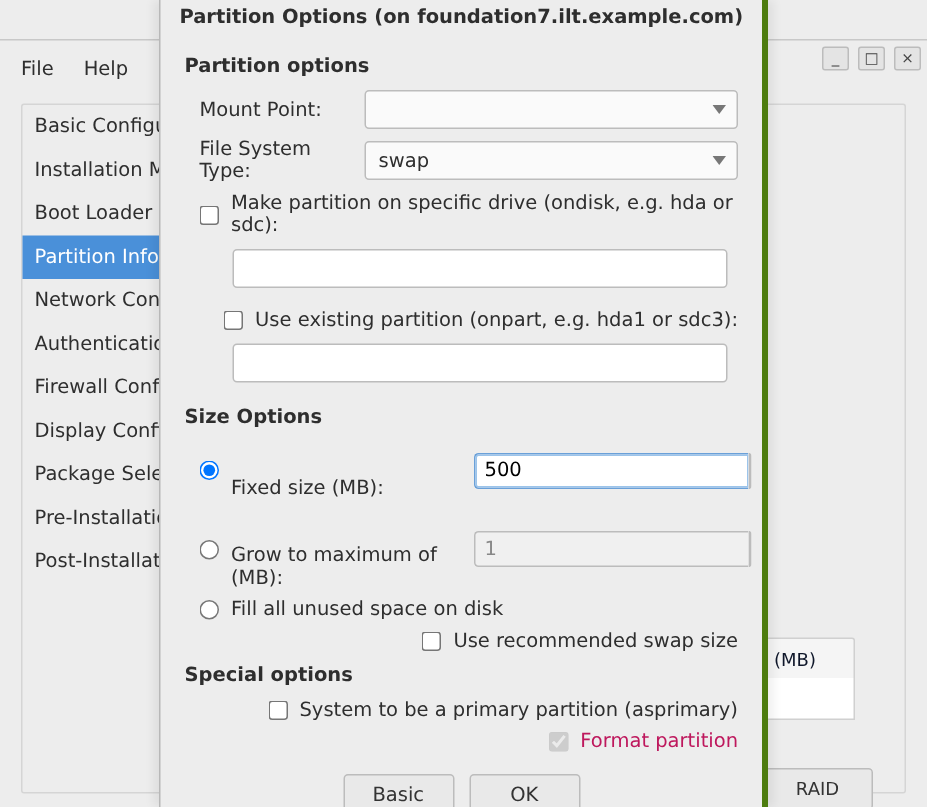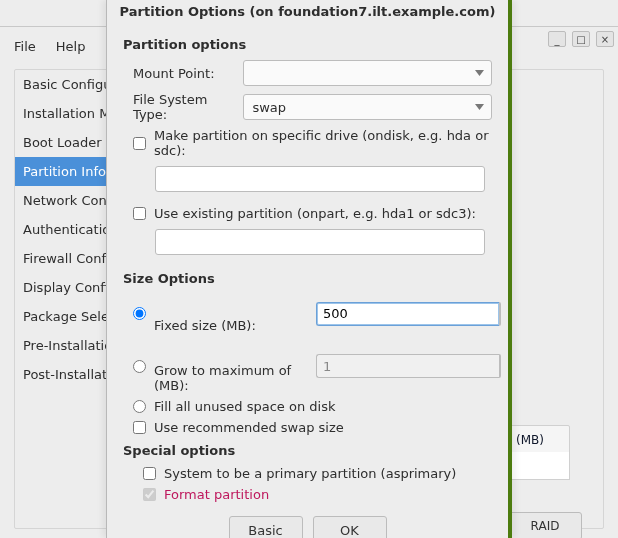--- a/index.html
+++ b/index.html
@@ -31,21 +31,21 @@
     
     .form-row { display: flex; align-items: center; margin-bottom: 6px; }
     .form-row label.lbl { width: 112px; text-align: left; font-size: 13px; padding-right: 2px; }
     
     .combo { height: 26px; background: #fafafa; border: 1px solid #bcbcbc; border-radius: 3px; display: flex; align-items: center; justify-content: space-between; padding: 0 6px 0 8px; font-size: 13px; color: #2e2e2e; cursor: pointer; }
     .combo .arrow { width: 12px; display: flex; align-items: center; justify-content: center; color: #666; }
     .combo .arrow svg { width: 9px; height: 6px; }
     
     .textfield { height: 26px; background: #fff; border: 1px solid #bcbcbc; border-radius: 3px; padding: 0 6px; font-size: 13px; color: #2e2e2e; }
     
-    .chk-row { display: flex; align-items: center; gap: 8px; margin: 6px 0 6px 10px; }
+    .chk-row { display: flex; align-items: center; gap: 8px; margin: 6px 0 6px 10px; justify-content: flex-end; }
     .chk { width: 13px; height: 13px; }
     .chk-label { font-size: 13px; }
     .chk-label.disabled, .chk.disabled { color: #be185d; }
     .chk-indented-field { margin: 2px 0 8px 32px; width: 330px; }
     
     .radio-row { display: flex; align-items: center; gap: 8px; margin: 6px 0 6px 10px; }
     .radio { width: 13px; height: 13px; }
     .radio-label { font-size: 13px; width: 175px; margin-top: 24px; }
     
     .spin { display: flex; align-items: stretch; width: 176px; height: 24px; }

